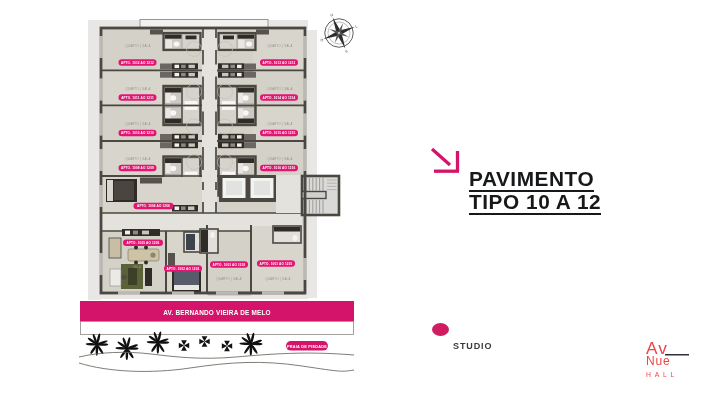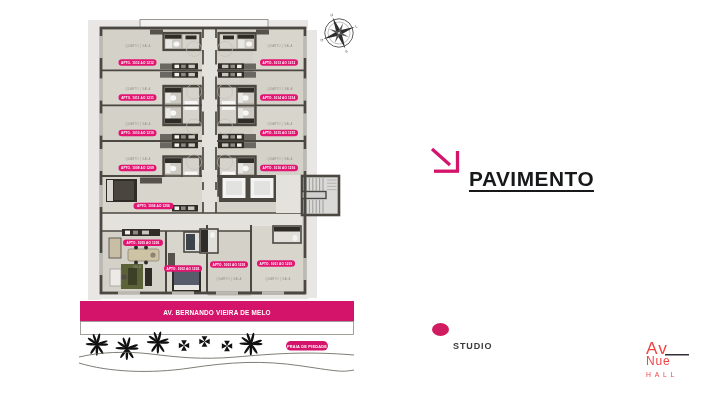--- a/index.html
+++ b/index.html
@@ -618,20 +618,21 @@
 <svg class="abs" style="left:429px;top:146px" width="34" height="30" viewBox="0 0 34 30">
 <g stroke="#d4146a" stroke-width="3.3" fill="none">
 <line x1="3" y1="3" x2="21" y2="19"></line>
 <line x1="28.5" y1="5" x2="28.5" y2="25.2"></line>
 <line x1="5" y1="25.2" x2="30" y2="25.2"></line>
 </g>
     </svg>
 
 <div class="abs" style="left:469px;top:169px;font-size:20.8px;font-weight:bold;color:#17181a;letter-spacing:0.55px;border-bottom:2px solid #17181a;padding-bottom:0.5px;display:inline-block;line-height:1.0;">PAVIMENTO</div>
 
+<div class="abs" style="left:469px;top:191.5px;font-size:20.8px;font-weight:bold;color:#17181a;letter-spacing:0.55px;border-bottom:2px solid #17181a;padding-bottom:0.5px;display:inline-block;line-height:1.0;">TIPO 10 A 12</div>
 
 <div class="abs" style="left:432px;top:323px;width:17px;height:13px;border-radius:50%;background:#d01d62;"></div>
 
 <div class="abs" style="left:453px;top:341px;font-size:9px;font-weight:bold;color:#3a3a3a;letter-spacing:0.9px;">STUDIO</div>
 
 <div class="abs" style="left:646px;top:342px;width:52px;color:#ef4444;">
 <div style="font-size:17.3px;line-height:12.5px;letter-spacing:1px;">Av</div>
 <svg class="abs" style="left:19px;top:12px" width="24" height="2">
         <rect width="24" height="1.5" fill="#322d38"></rect>
       </svg>

